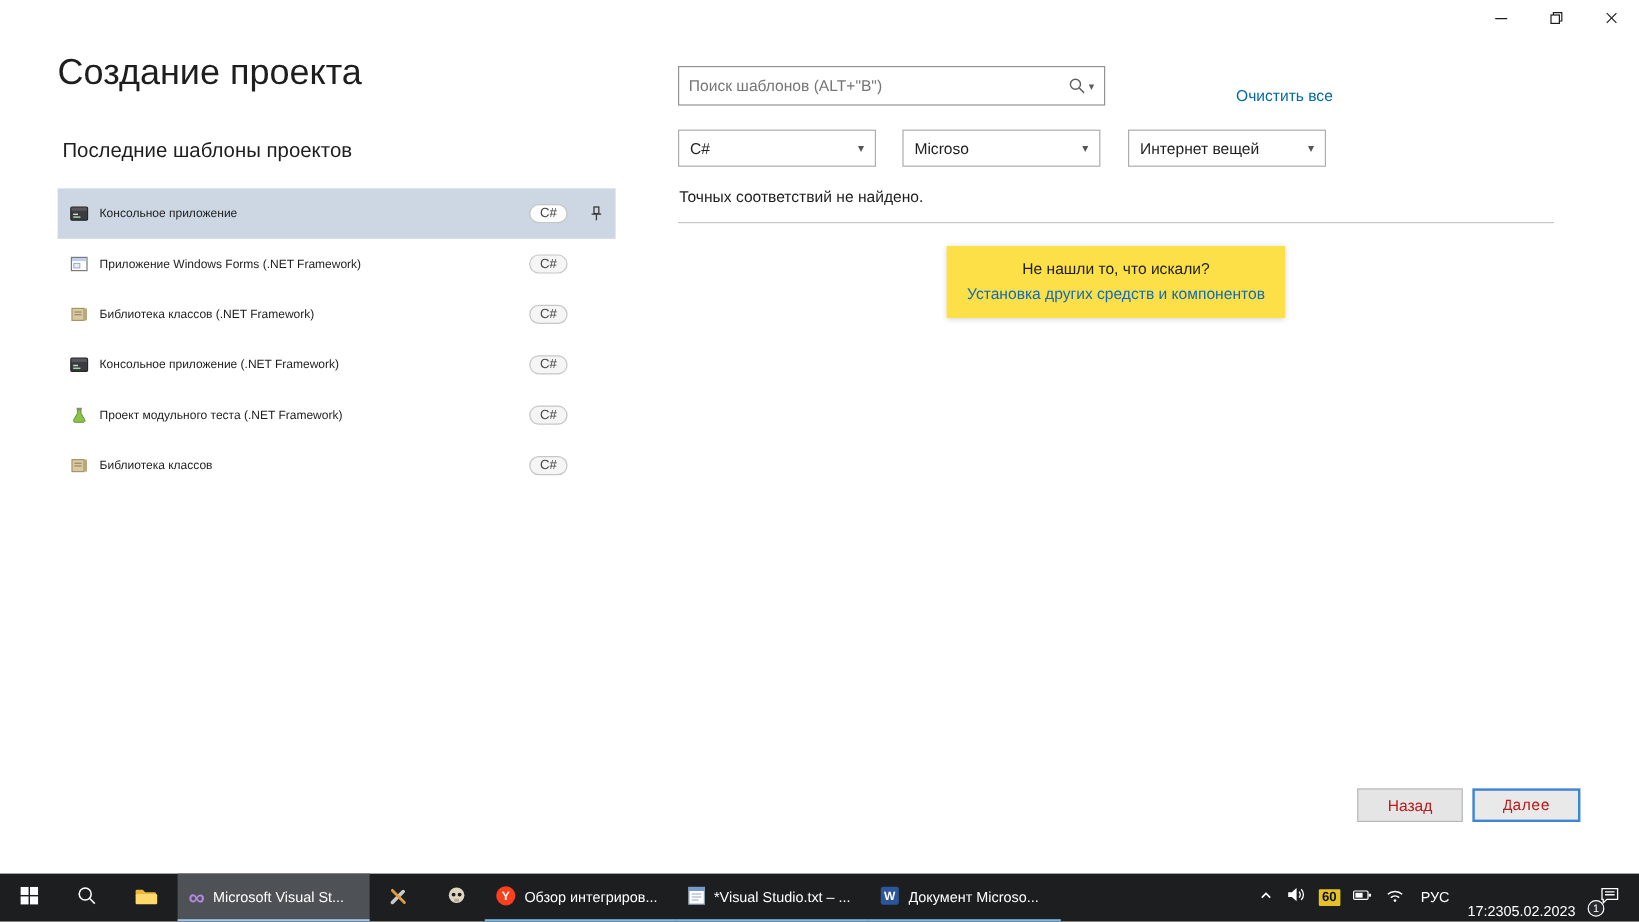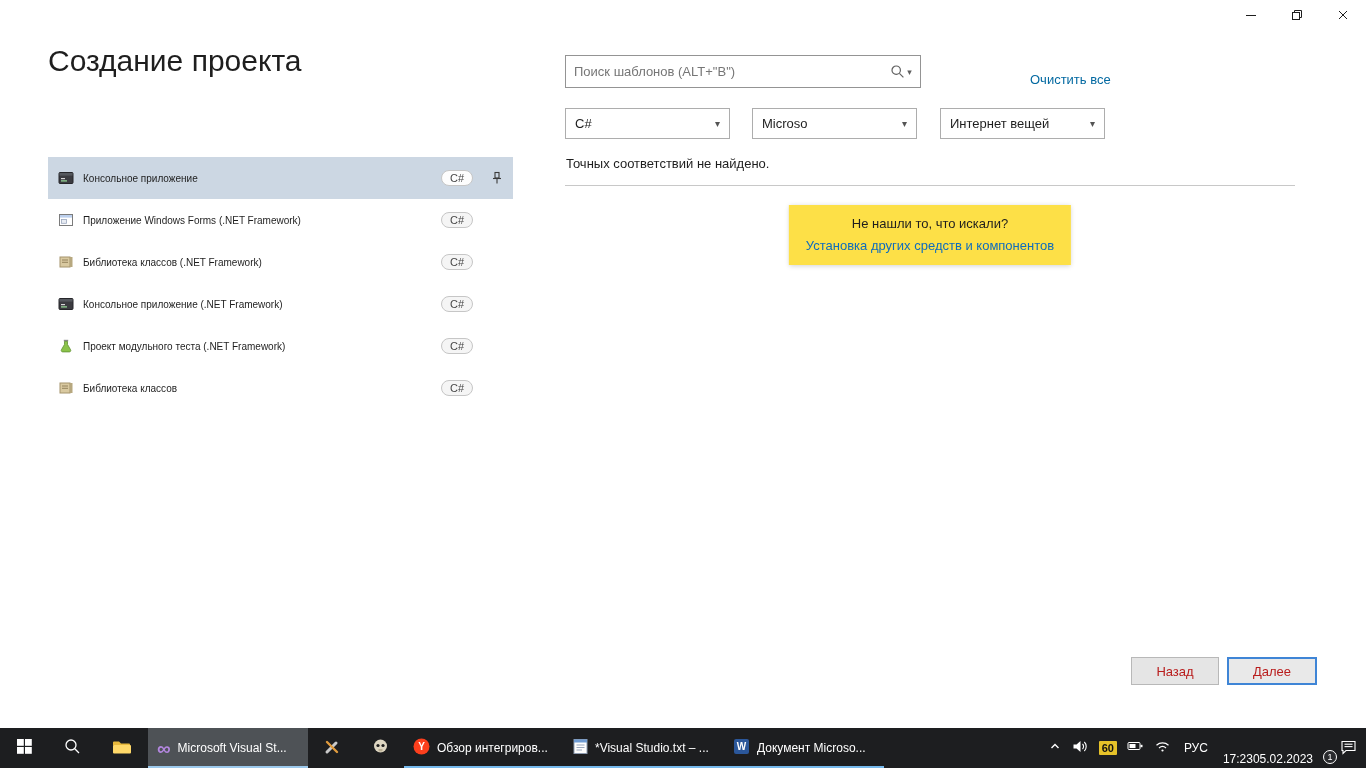--- a/index.html
+++ b/index.html
@@ -34,34 +34,34 @@
   .dropdown .caret { font-size:10px; color:#555; }
   .no-match { position:absolute; left:1px; top:101px; font-size:13px; color:#1e1e1e; }
   .results-divider { position:absolute; left:0; top:130px; width:730px; height:1px; background:#c8c8c8; }
   .notfound-box { position:absolute; left:50%; top:150px; transform:translateX(-50%); background:#fde047; box-shadow:0 1px 5px rgba(0,0,0,0.18); padding:11px 17px; text-align:center; white-space:nowrap; }
   .notfound-title { font-size:13px; color:#1e1e1e; margin-bottom:5px; }
   .notfound-link { font-size:13px; color:#0f6cbd; text-decoration:none; cursor:pointer; }
 
   
   .btn { position:absolute; top:657px; height:28px; font-size:13px; font-family:inherit; color:#b91c1c; background:#e5e5e5; border:1px solid #b8b8b8; cursor:pointer; }
   .btn-back { left:1131px; width:88px; }
-  .btn-next { left:1227px; width:90px; background:#e9e9e9; border:2px solid #3f85d6; }
+  .btn-next { left:1227px; width:90px; background:#e9e9e9; border:2px solid #3f85d6;font-family:Liberation Mono, monospace; }
 
   
   .taskbar { position:absolute; left:0; bottom:0; width:1366px; height:40px; background:#1d1e20; display:flex; align-items:stretch; color:#fff; }
   .tb-btn { height:40px; display:flex; align-items:center; justify-content:center; position:relative; cursor:pointer; background:transparent; border:none; }
   .tb-icon-btn { width:48px; }
   .tb-explorer { width:52px; }
   .tb-app { width:160px; justify-content:flex-start; padding:0 9px; gap:7px; }
   .tb-app .tb-label { font-size:12px; color:#fff; white-space:nowrap; overflow:hidden; }
   .tb-app .indicator { position:absolute; left:0; right:0; bottom:0; height:2px; background:#76b9ed; }
   .tb-app.active { background:#4e5256; }
   .tb-app.active .indicator { background:#9cc9ec; }
   .tray { margin-left:auto; display:flex; align-items:center; padding-right:4px; }
-  .tray-item { height:40px; display:flex; align-items:center; justify-content:flex-end; padding:0 5px; cursor:pointer; }
+  .tray-item { height:40px; display:flex; align-items:center; justify-content:center; padding:0 5px; cursor:pointer; }
   .battery-pct { background:#e6c229; color:#111; font-size:11px; font-weight:bold; padding:1px 3px; border-radius:1px; }
   .lang { font-size:12px; padding:0 8px; }
   .clock { align-items:flex-end; justify-content:space-between; font-size:12px; line-height:1.3; padding:0 7px; }
   .action-center { position:relative; width:42px; }
   .notif-badge { position:absolute; left:3px; bottom:4px; width:14px; height:14px; border-radius:50%; background:#2a2b2e; border:1px solid #fff; color:#fff; font-size:9px; display:flex; align-items:center; justify-content:center; }
 </style>
 </head>
 <body>
 
 <div class="screen">
@@ -87,20 +87,21 @@
         <span>
           <svg width="16" height="16" stroke="#1e1e1e" stroke-width="1">
             <line x1="4" y1="4" x2="12" y2="12"></line>
               <line x1="12" y1="4" x2="4" y2="12"></line>
           </svg>
         </span>
       </button>
     </div>
 
     <div class="page-title">Создание проекта</div>
+    <div class="recent-heading">Последние шаблоны проектов</div>
 
     <div class="template-list">
 
       <div class="tpl-row selected">
         <span class="tpl-icon">
           <svg width="16" height="16">
               <rect x="1" y="2.5" width="14" height="11" rx="1" fill="#3b3b40" stroke="#26262a"></rect>
               <rect x="1.5" y="3" width="13" height="2.6" fill="#55585e"></rect>
               <rect x="3" y="8" width="4" height="1.2" fill="#d8d8d8"></rect>
               <rect x="3" y="10.3" width="6" height="1.2" fill="#9adf9a"></rect>

